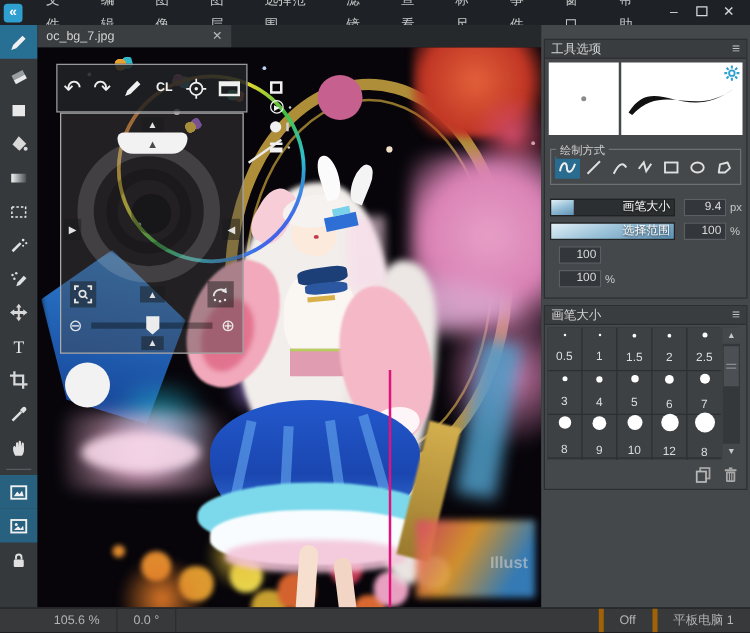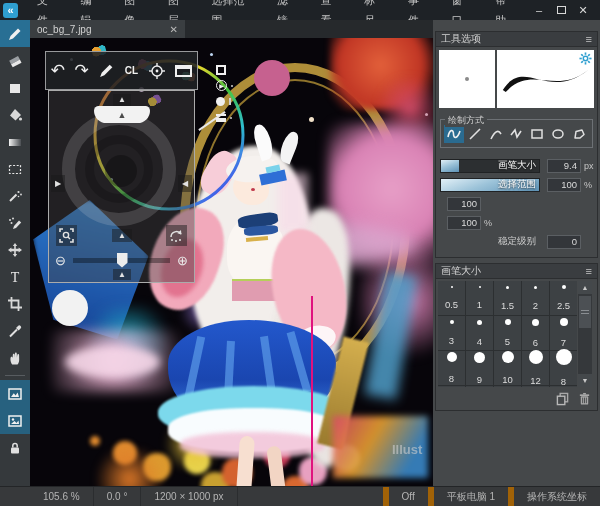--- a/index.html
+++ b/index.html
@@ -87,21 +87,21 @@
   .vsb{width:14px;height:106px;background:#35383b;display:flex;flex-direction:column;align-items:center;}
   .vsb .ar{width:14px;height:13px;background:#44484b;color:#c8c8c8;font-size:7px;display:flex;align-items:center;justify-content:center;}
   .vsb .thumb{width:12px;height:32px;background:#4c5054;margin-top:2px;display:flex;flex-direction:column;align-items:center;justify-content:center;gap:2px;}
   .vsb .thumb s{width:8px;height:1px;background:#8a8e92;display:block;}
   .vsb .sp{flex:1;}
   .pactions{display:flex;justify-content:flex-end;gap:9px;padding:3px 6px 4px 0;}
   
   .statusbar{position:absolute;left:0;right:0;bottom:0;height:20px;background:#37393b;border-top:1px solid #232527;display:flex;align-items:center;font-size:10px;color:#b4b4b4;}
   .seg{padding:0 13px;line-height:19px;border-right:1px solid #2b2d2f;white-space:nowrap;}
   .seg.first{margin-left:30px;}
-  .segr{padding:0 13px;line-height:19px;border-left:6px solid #a16207;white-space:nowrap;}
+  .segr{padding:0 13px;line-height:19px;border-left:4px solid #a16207;white-space:nowrap;}
   .spacer{flex:1;}
 </style>
 </head>
 <body>
 
 <div class="window">
 
   <div class="titlebar">
     <div class="logo">«</div>
     <div class="menus">
@@ -480,27 +480,20 @@
             <span class="sunit">%</span>
           </div>
           <div class="sr">
             <span class="sval">100</span>
             <span class="sunit"></span>
           </div>
           <div class="sr">
             <span class="sval">100</span>
             <span class="sunit">%</span>
           </div>
-          <div class="sr">
-            <span class="strack none">
-                <span class="slabel" style="text-shadow:none;color:#d0d0d0;">稳定级别</span>
-              </span>
-            <span class="sval">0</span>
-            <span class="sunit"></span>
-          </div>
         </div>
       </div>
 
       <div class="panel">
         <div class="phead">
           <span>画笔大小</span>
           <span class="hb">≡</span>
         </div>
         <div class="gridwrap">
           <div class="grid">
@@ -596,20 +589,18 @@
               </g>
             </svg>
         </div>
       </div>
     </div>
   </div>
 
   <div class="statusbar">
     <span class="seg first">105.6 %</span>
     <span class="seg">0.0 °</span>
-    <span class="seg">1200 × 1000 px</span>
     <span class="spacer"></span>
     <span class="segr">Off</span>
     <span class="segr">平板电脑 1</span>
-    <span class="segr">操作系统坐标</span>
   </div>
 
 </div>
 
 </body></html>

